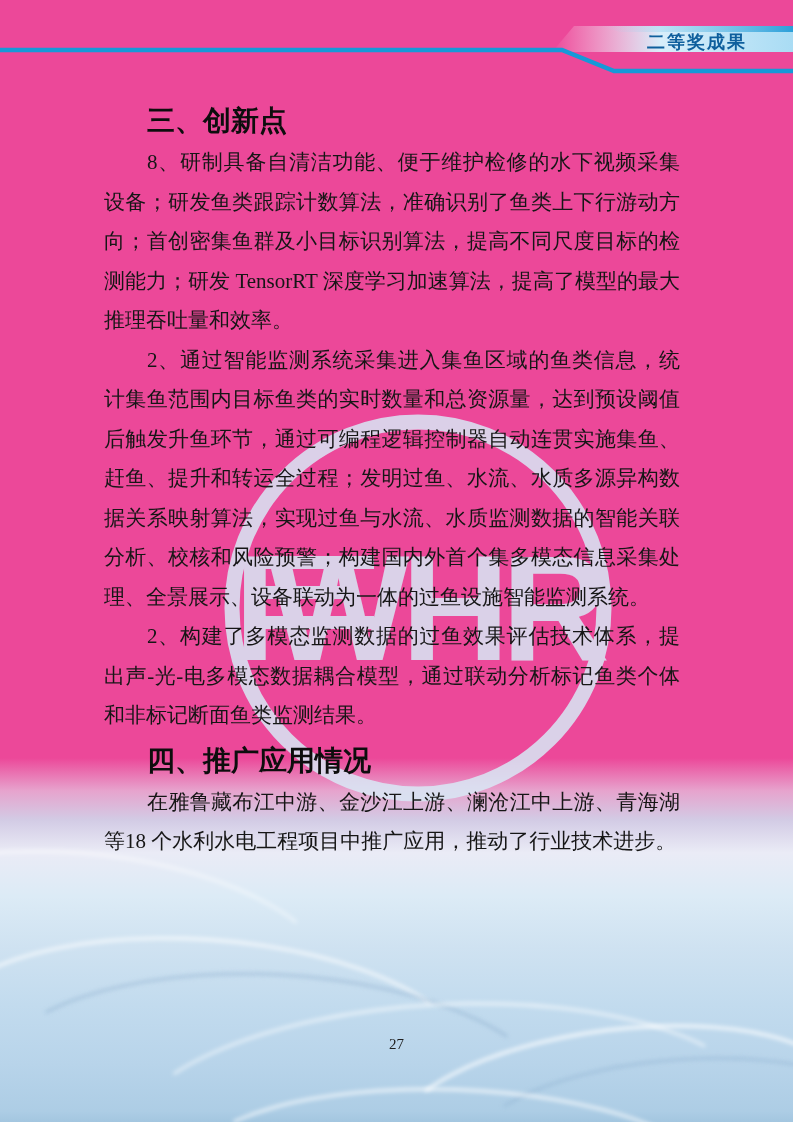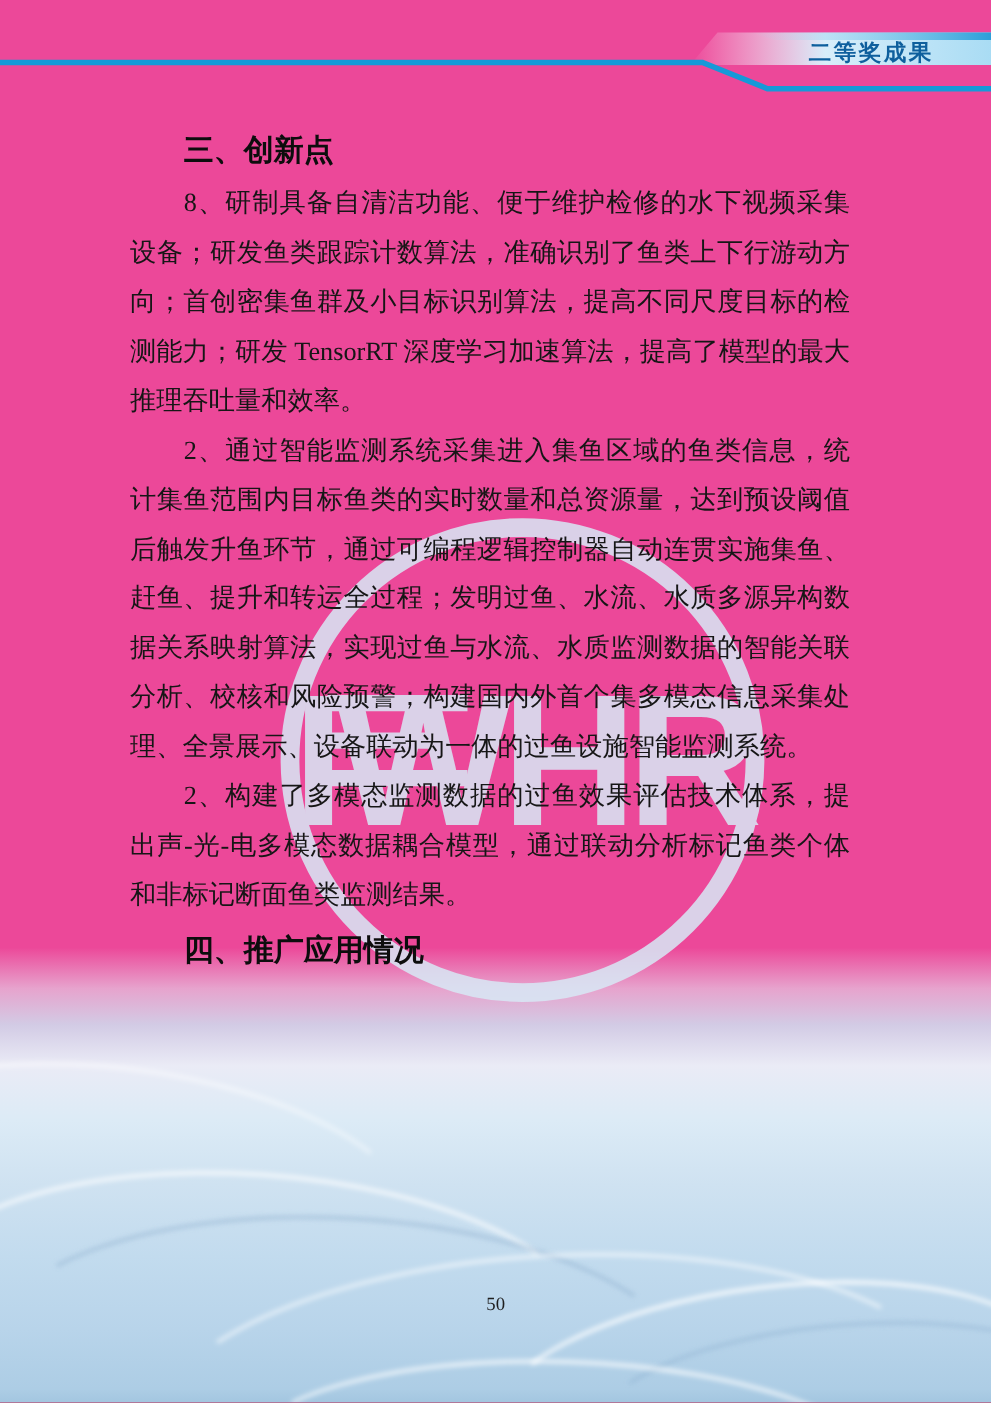--- a/index.html
+++ b/index.html
@@ -12,21 +12,21 @@
   
   .header-svg { position:absolute; top:0; left:0; z-index:4; }
 
   
   .content {
     position:absolute; top:101px; left:104px; width:576px;
     color:#161616; font-size:21px; line-height:39.5px; z-index:3;
   }
   .sec-heading {
     font-family:"Liberation Sans","DejaVu Sans",sans-serif;
-    font-weight:bold; font-size:24px; color:#0d0d0d;
+    font-weight:bold; font-size:28px; color:#0d0d0d;
     padding-left:43px; margin:0 0 2px 0; line-height:40px;
   }
   .sec-heading.promo { margin-top:5px; }
   .content p {
     margin:0; text-indent:2.05em;
     text-align:justify; text-justify:inter-character;
   }
 
   
   .watermark-svg { position:absolute; top:0; left:0; z-index:1; pointer-events:none; }
@@ -107,17 +107,18 @@
       <text x="418" y="660" text-anchor="middle" font-size="150" font-weight="bold" letter-spacing="-8" fill="#d8e9f6" font-family="&quot;Liberation Sans&quot;,&quot;DejaVu Sans&quot;,sans-serif">IWHR</text>
     </g>
   </svg>
 
   <div class="content">
     <div class="sec-heading">三、创新点</div>
     <p>8、研制具备自清洁功能、便于维护检修的水下视频采集设备；研发鱼类跟踪计数算法，准确识别了鱼类上下行游动方向；首创密集鱼群及小目标识别算法，提高不同尺度目标的检测能力；研发 TensorRT 深度学习加速算法，提高了模型的最大推理吞吐量和效率。</p>
     <p>2、通过智能监测系统采集进入集鱼区域的鱼类信息，统计集鱼范围内目标鱼类的实时数量和总资源量，达到预设阈值后触发升鱼环节，通过可编程逻辑控制器自动连贯实施集鱼、赶鱼、提升和转运全过程；发明过鱼、水流、水质多源异构数据关系映射算法，实现过鱼与水流、水质监测数据的智能关联分析、校核和风险预警；构建国内外首个集多模态信息采集处理、全景展示、设备联动为一体的过鱼设施智能监测系统。</p>
     <p>2、构建了多模态监测数据的过鱼效果评估技术体系，提出声-光-电多模态数据耦合模型，通过联动分析标记鱼类个体和非标记断面鱼类监测结果。</p>
     <div class="sec-heading promo">四、推广应用情况</div>
+    <p>在雅鲁藏布江中游、金沙江上游、澜沧江中上游、青海湖等18 个水利水电工程项目中推广应用，推动了行业技术进步。</p>
   </div>
 
-  <div class="pagenum">50</div>
+  <div class="pagenum">27</div>
 
 </div>
 
 </body></html>

